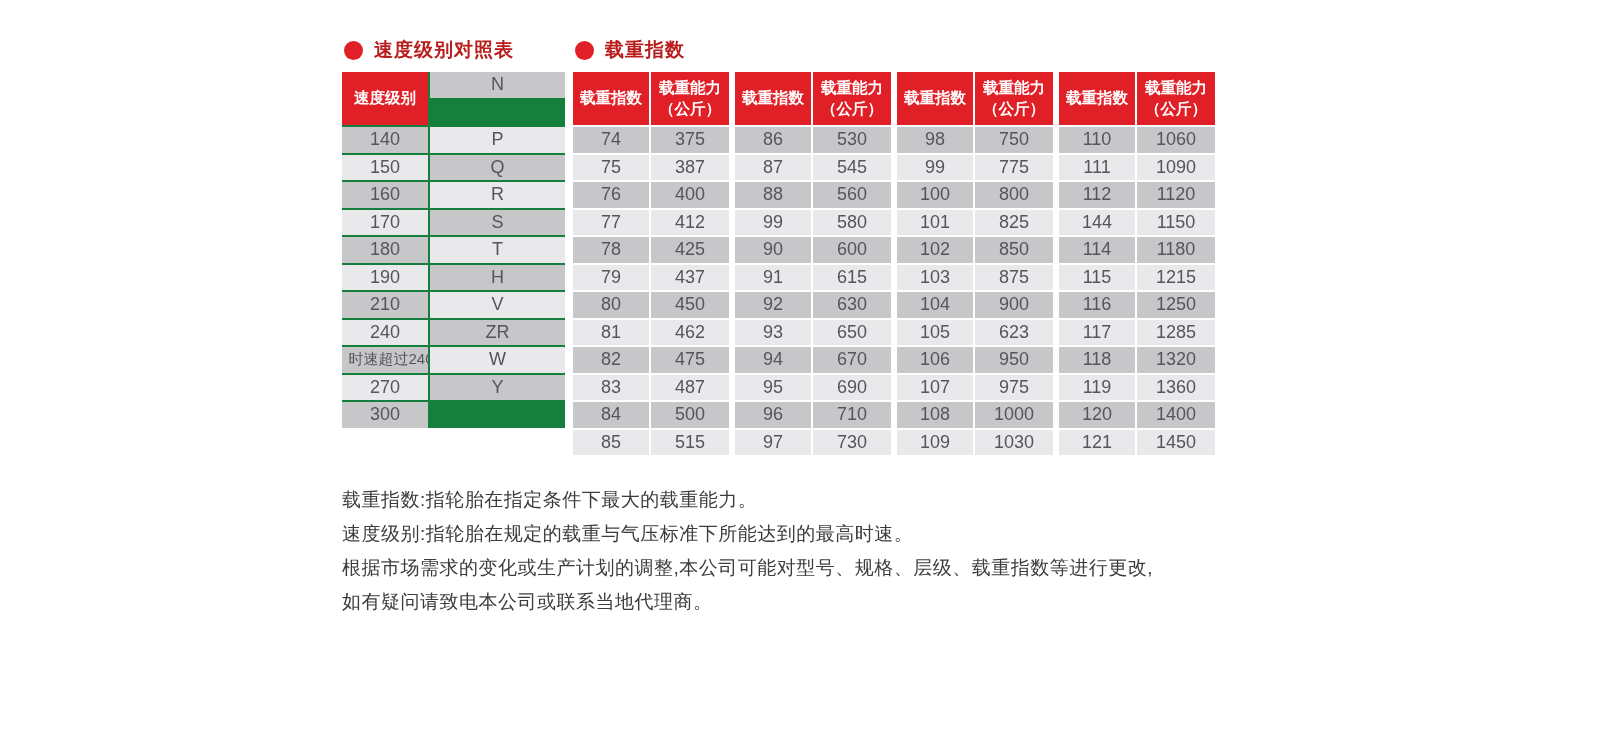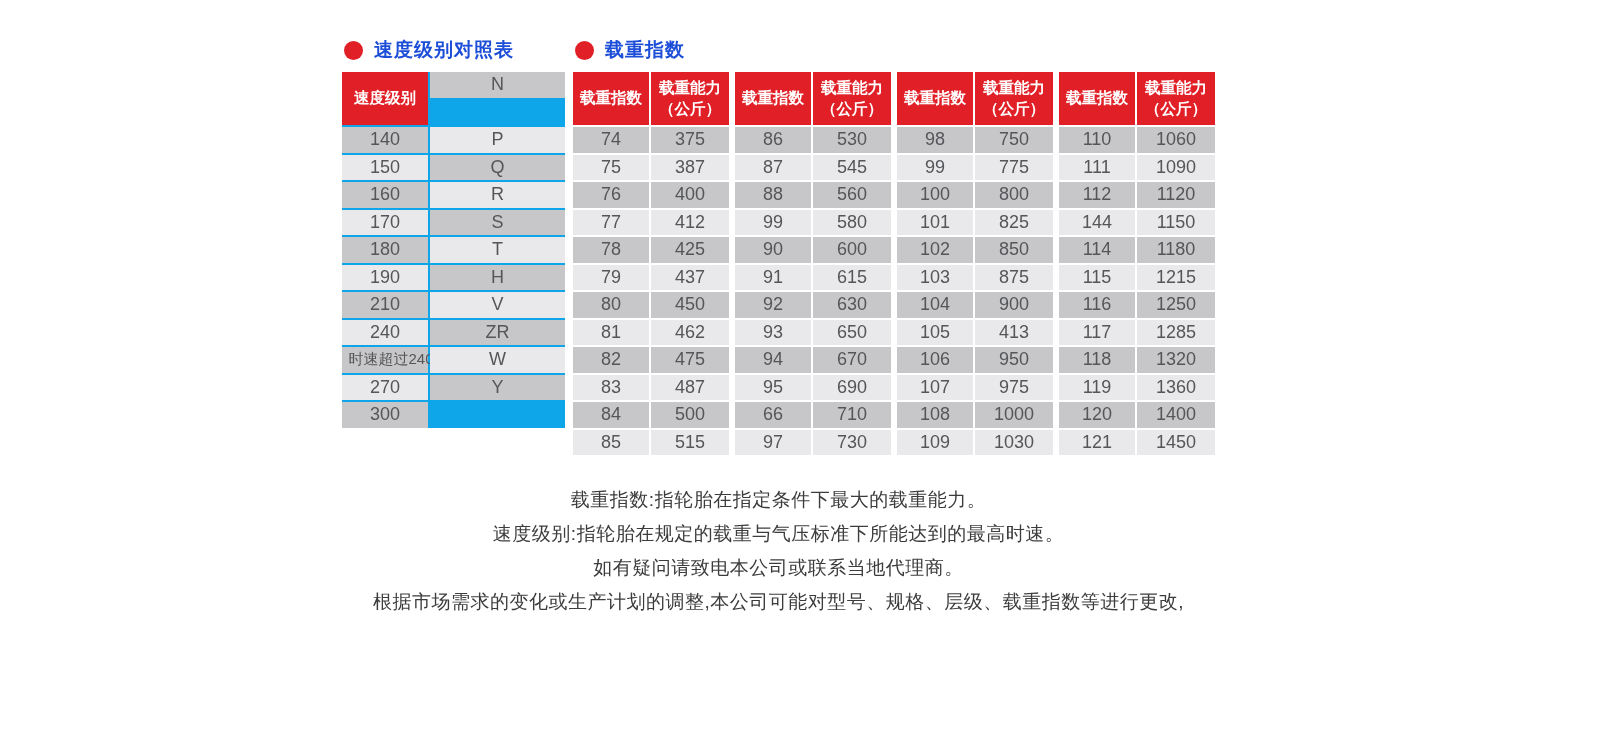--- a/index.html
+++ b/index.html
@@ -8,46 +8,46 @@
     width:1600px; height:734px; background:#ffffff; position:relative;
     font-family:"Liberation Sans","DejaVu Sans",sans-serif;
     -webkit-font-smoothing:antialiased;
   }
   .content { position:absolute; left:342px; top:38px; }
 
   .tables-row { display:flex; align-items:flex-start; }
 
   .section-title {
     display:flex; align-items:center; height:24px; margin-bottom:10px;
-    color:#1d4ed8; font-size:19px; font-weight:bold; letter-spacing:1px;
+    color:#b91c1c; font-size:19px; font-weight:bold; letter-spacing:1px;
   }
   .dot { width:19px; height:19px; border-radius:50%; background:#E01F26; margin:0 11px 0 2px; flex:0 0 auto; }
 
   
-  .speed-table { display:grid; grid-template-columns:86px 135px; gap:2px; width:223px; background:#0ea5e9; }
+  .speed-table { display:grid; grid-template-columns:86px 135px; gap:2px; width:223px; background:#15803d; }
   
   .load-section { margin-left:8px; }
   .load-groups { display:flex; gap:6px; }
   .load-group { display:grid; grid-template-columns:76px 78px; gap:2px; }
 
   .hcell {
     background:#E01F26; color:#ffffff; height:53px;
     display:flex; flex-direction:column; justify-content:center; align-items:center;
     font-size:15.5px; font-weight:bold; line-height:1.3; text-align:center;
   }
   .cell {
     height:25.5px; display:flex; align-items:center; justify-content:center;
     font-size:18px; color:#555659; text-align:center; white-space:nowrap;
   }
   .cell.dark  { background:#C7C7C9; }
   .cell.light { background:#E9E8EA; }
   .cell.small { font-size:15px; letter-spacing:0;padding-left:42px; }
 
   
-  .notes { margin-top:28px;text-align:center; }
+  .notes { margin-top:28px; }
   .note-line {
     margin:0; font-size:19px; line-height:34px; color:#3C3C3E; letter-spacing:0.5px;
     white-space:nowrap;
   }
 </style>
 </head>
 <body>
 
 <div class="content">
 
@@ -141,21 +141,21 @@
             <div class="cell light">91</div>
             <div class="cell light">615</div>
             <div class="cell dark">92</div>
             <div class="cell dark">630</div>
             <div class="cell light">93</div>
             <div class="cell light">650</div>
             <div class="cell dark">94</div>
             <div class="cell dark">670</div>
             <div class="cell light">95</div>
             <div class="cell light">690</div>
-            <div class="cell dark">66</div>
+            <div class="cell dark">96</div>
             <div class="cell dark">710</div>
             <div class="cell light">97</div>
             <div class="cell light">730</div>
           </div>
           <div class="load-group">
             <div class="hcell">载重指数</div>
             <div class="hcell">
               <span>载重能力</span>
               <span>（公斤）</span>
             </div>
@@ -167,21 +167,21 @@
             <div class="cell dark">800</div>
             <div class="cell light">101</div>
             <div class="cell light">825</div>
             <div class="cell dark">102</div>
             <div class="cell dark">850</div>
             <div class="cell light">103</div>
             <div class="cell light">875</div>
             <div class="cell dark">104</div>
             <div class="cell dark">900</div>
             <div class="cell light">105</div>
-            <div class="cell light">413</div>
+            <div class="cell light">623</div>
             <div class="cell dark">106</div>
             <div class="cell dark">950</div>
             <div class="cell light">107</div>
             <div class="cell light">975</div>
             <div class="cell dark">108</div>
             <div class="cell dark">1000</div>
             <div class="cell light">109</div>
             <div class="cell light">1030</div>
           </div>
           <div class="load-group">
@@ -216,17 +216,17 @@
             <div class="cell light">1450</div>
           </div>
         </div>
     </section>
 
   </div>
 
   <div class="notes" id="notes">
       <p class="note-line">载重指数:指轮胎在指定条件下最大的载重能力。</p>
       <p class="note-line">速度级别:指轮胎在规定的载重与气压标准下所能达到的最高时速。</p>
+      <p class="note-line">根据市场需求的变化或生产计划的调整,本公司可能对型号、规格、层级、载重指数等进行更改,</p>
       <p class="note-line">如有疑问请致电本公司或联系当地代理商。</p>
-      <p class="note-line">根据市场需求的变化或生产计划的调整,本公司可能对型号、规格、层级、载重指数等进行更改,</p>
     </div>
 
 </div>
 
 </body></html>

